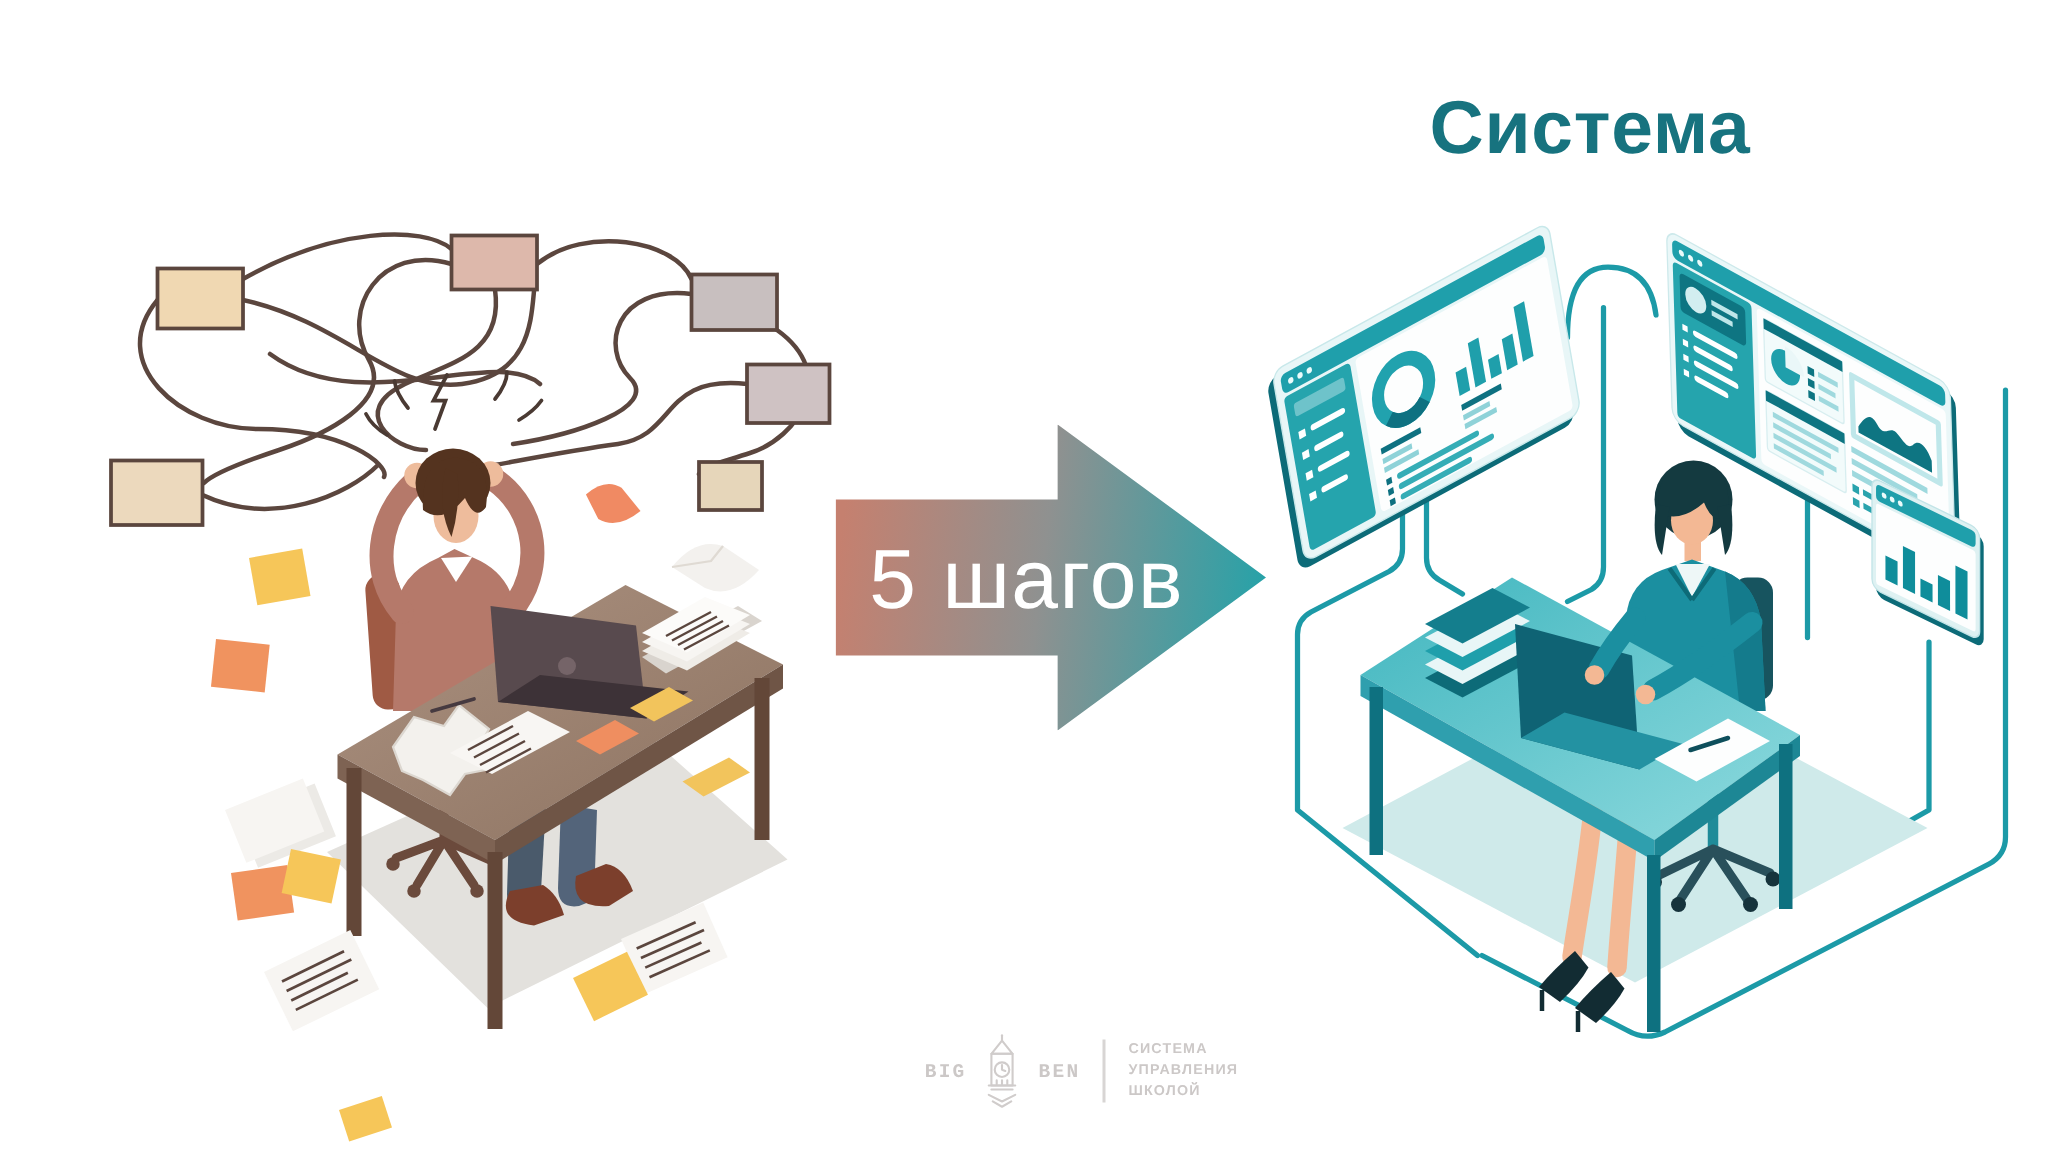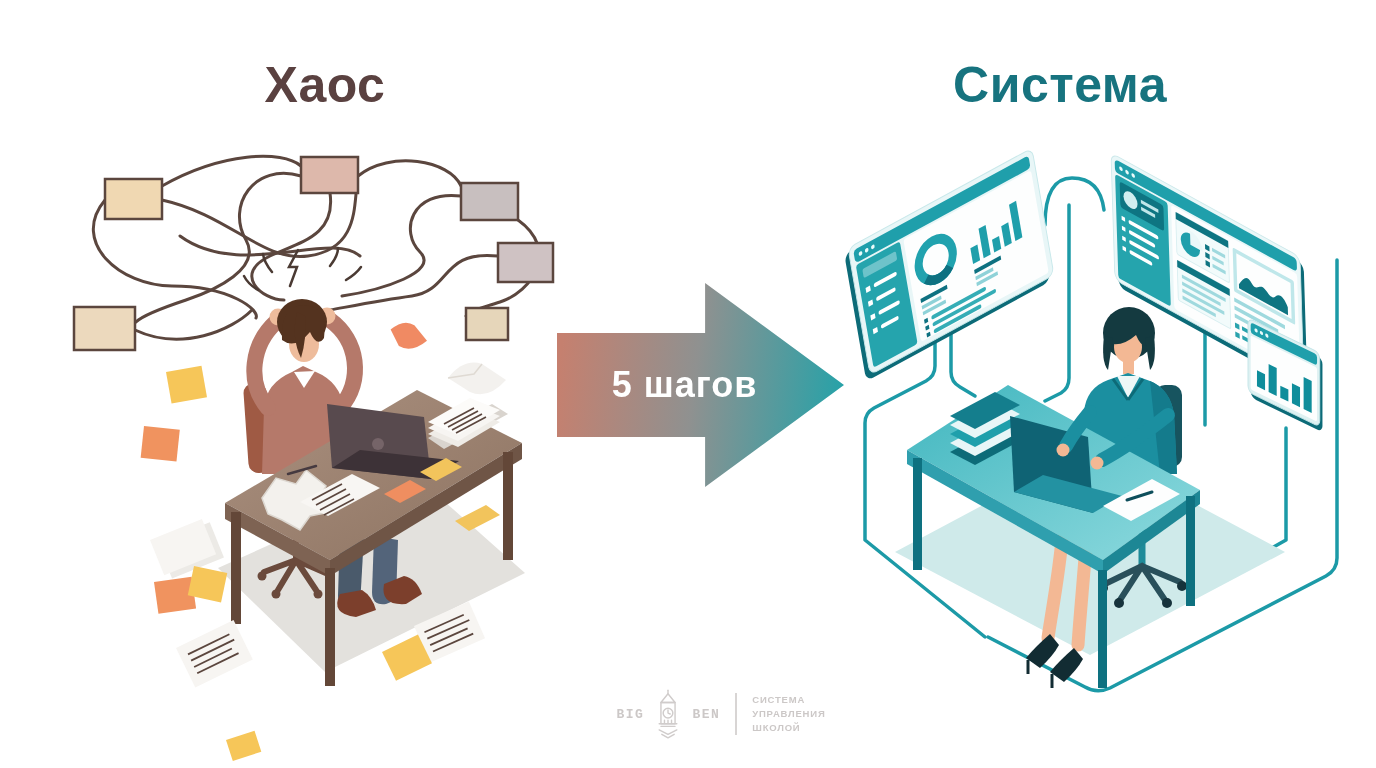--- a/index.html
+++ b/index.html
@@ -6,34 +6,33 @@
   .canvas{position:relative;width:1376px;height:768px;background:#ffffff;overflow:hidden;
           font-family:"Liberation Sans", sans-serif;}
   .scene{position:absolute;}
   .title{position:absolute;top:56px;font-size:50px;font-weight:bold;letter-spacing:.5px;text-align:center;}
   .title.chaos{left:185px;width:280px;color:var(--chaos_title,#5a4140);}
   .title.system{left:900px;width:320px;color:var(--system_title,#17737f);}
   .steps-arrow{position:absolute;left:557px;top:283px;width:287px;height:204px;
      background:linear-gradient(97deg,var(--arrow_start,#c5806f) 4%,#8f9190 48%,var(--arrow_end,#27a2a8) 96%);
      clip-path:polygon(0 24.5%,51.6% 24.5%,51.6% 0,100% 50%,51.6% 100%,51.6% 75.5%,0 75.5%);
      display:flex;align-items:center;justify-content:center;}
-  .steps-arrow span{color:#ffffff;font-size:36px;font-weight:bold;letter-spacing:1px;
+  .steps-arrow span{color:#ffffff;font-size:56px;font-weight:normal;letter-spacing:1px;
      transform:translateX(-16px);}
   .logo{position:absolute;left:596px;top:686px;width:250px;height:56px;display:flex;
         align-items:center;justify-content:center;gap:9px;color:var(--logo_gray,#ccc8c7);}
   .brand{font-family:Liberation Mono, monospace;font-weight:bold;font-size:13px;letter-spacing:1.5px;}
   .logo-divider{width:2px;height:42px;background:#d8d5d4;margin:0 6px;}
   .tagline{display:flex;flex-direction:column;font-size:9.5px;letter-spacing:.8px;line-height:1.45;font-weight:bold;}
 </style>
 </head>
 <body>
 
 <div class="canvas">
 
-  <div class="title chaos">Хаос</div>
   <div class="title system">Система</div>
 
   <svg class="scene" style="left:40px;top:140px" width="540" height="628" viewBox="40 140 540 628">
 
     <g stroke="#5b463e" stroke-width="3" fill="none" stroke-linecap="round">
       <path d="M162,200 C230,215 262,262 308,256 C352,250 354,216 356,194"></path>
       <path d="M162,186 C222,152 282,150 301,166"></path>
       <path d="M301,176 C254,162 226,206 246,240 C262,268 216,290 186,300 C162,308 142,316 136,322"></path>
       <path d="M330,193 C336,236 300,242 270,256 C232,274 262,300 284,300"></path>
       <path d="M105,200 C70,242 120,286 172,286 C230,286 260,310 256,318"></path>

